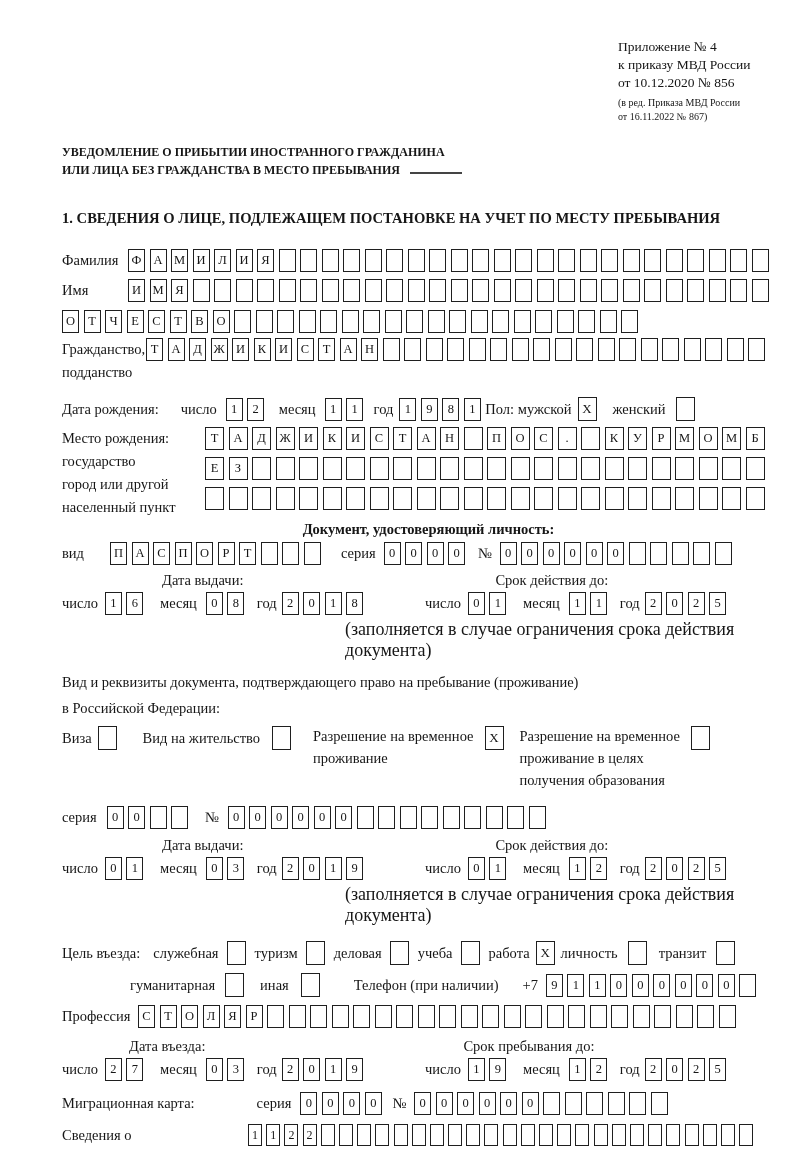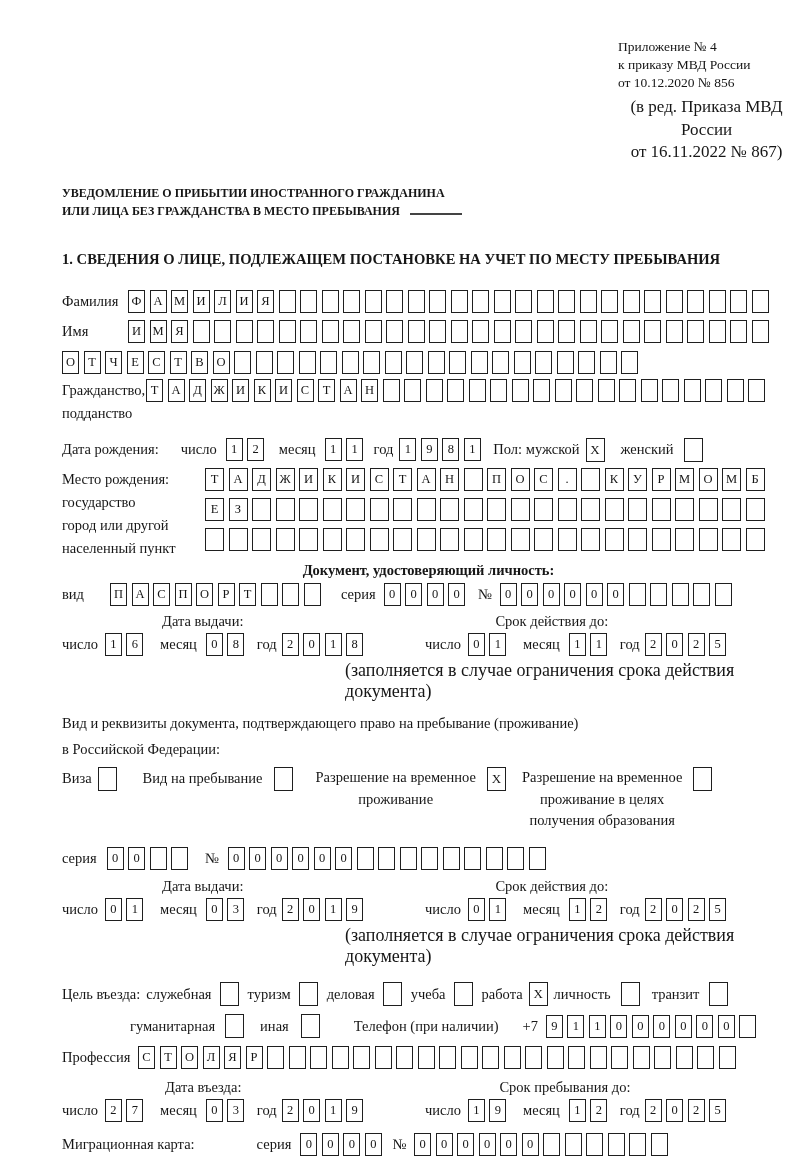--- a/index.html
+++ b/index.html
@@ -1,38 +1,38 @@
 <!DOCTYPE html>
 <html><head>
 <meta charset="utf-8">
 <style>
   html,body{margin:0;padding:0;background:#fff;}
   .page{width:800px;height:1163px;box-sizing:border-box;padding:38px 5px 0 62px;
         font-family:"Liberation Serif",serif;color:#161616;font-size:14.5px;overflow:hidden;}
   .appendix{margin-left:556px;font-size:13.5px;line-height:1.32;}
-  .appendix .sm{font-size:17px;text-align:center;}
+  .appendix .sm{font-size:10px;}
   .appendix .gap{margin-top:5px;}
   .forma{font-weight:700;text-align:right;margin:30px 30px 0 0;font-size:15px;letter-spacing:.3px;}
   .title{font-weight:700;font-size:12px;line-height:1.55;margin:20px 30px 0 0;}
   .tuline{display:inline-block;width:52px;border-bottom:2px solid #444;margin-left:10px;vertical-align:baseline;}
   .sec1{font-weight:700;font-size:14.6px;margin-top:30px;}
   .row{display:flex;align-items:center;}
   .rowtop{display:flex;align-items:flex-start;}
   .lbl{flex:none;}
   .boxes{display:flex;flex-wrap:nowrap;}
   .bx{flex:none;box-sizing:content-box;width:15px;height:21px;line-height:21px;border:1.6px solid #1f1f1f;
       margin-right:4.5px;text-align:center;font-size:12.5px;}
   .wide .bx{width:17px;}
   .smallbx .bx{width:12px;height:20px;line-height:20px;margin-right:4.2px;font-size:12px;}
   .cb{flex:none;display:inline-block;box-sizing:content-box;width:17px;height:22px;line-height:22px;
       border:1.6px solid #1f1f1f;text-align:center;font-size:13px;}
   .cnt{text-align:center;font-weight:700;margin-top:2px;}
   .note{font-size:18px;}
   .mlab{line-height:22.5px;}
-  .ctr{text-align:center;line-height:1.5;}
+  .ctr{line-height:1.5;}
 </style>
 </head>
 <body>
 
 <div class="page">
 
   <div class="appendix">
     <div>Приложение № 4</div>
     <div>к приказу МВД России</div>
     <div>от 10.12.2020 № 856</div>
@@ -202,21 +202,21 @@
         <span class="bx">1</span>
         <span class="bx">1</span>
       </span>
     <span style="margin-left:6px;margin-right:6px">год</span>
     <span class="boxes">
         <span class="bx">1</span>
         <span class="bx">9</span>
         <span class="bx">8</span>
         <span class="bx">1</span>
       </span>
-    <span style="margin-left:8px;margin-right:6px">Пол: мужской</span>
+    <span style="margin-left:0;margin-right:6px">Пол: мужской</span>
     <span class="cb">X</span>
     <span style="margin-left:16px;margin-right:10px">женский</span>
     <span class="cb"></span>
   </div>
 
   <div class="rowtop" style="margin-top:6px">
     <div class="lbl" style="width:143px;line-height:23px">
       <div>Место рождения:</div>
       <div>государство</div>
       <div>город или другой</div>
@@ -391,21 +391,21 @@
 
   <div style="margin-top:13px">Вид и реквизиты документа, подтверждающего право на пребывание (проживание)</div>
   <div style="margin-top:9px">в Российской Федерации:</div>
 
   <div class="rowtop" style="margin-top:9px">
     <div class="row">
       <span>Виза</span>
       <span class="cb" style="margin-left:6px"></span>
     </div>
     <div class="row" style="margin-left:26px">
-      <span>Вид на пребывание</span>
+      <span>Вид на жительство</span>
       <span class="cb" style="margin-left:12px"></span>
     </div>
     <div class="rowtop" style="margin-left:22px">
       <div class="ctr">
         <div>Разрешение на временное</div>
         <div>проживание</div>
       </div>
       <span class="cb" style="margin-left:11px">X</span>
     </div>
     <div class="rowtop" style="margin-left:16px">
@@ -486,21 +486,21 @@
           <span class="bx">2</span>
           <span class="bx">0</span>
           <span class="bx">2</span>
           <span class="bx">5</span>
         </span>
     </div>
   </div>
   <div class="note" style="margin:4px 0 0 283px">(заполняется в случае ограничения срока действия документа)</div>
 
   <div class="row" style="margin-top:15px">
-    <span style="margin-right:6px">Цель въезда:</span>
+    <span style="margin-right:13px">Цель въезда:</span>
     <span>служебная</span>
     <span class="cb" style="margin-left:8px"></span>
     <span style="margin-left:9px">туризм</span>
     <span class="cb" style="margin-left:8px"></span>
     <span style="margin-left:9px">деловая</span>
     <span class="cb" style="margin-left:8px"></span>
     <span style="margin-left:9px">учеба</span>
     <span class="cb" style="margin-left:8px"></span>
     <span style="margin-left:9px">работа</span>
     <span class="cb" style="margin-left:6px">X</span>
@@ -559,21 +559,21 @@
         <span class="bx"></span>
         <span class="bx"></span>
         <span class="bx"></span>
         <span class="bx"></span>
         <span class="bx"></span>
         <span class="bx"></span>
       </span>
   </div>
 
   <div style="display:flex;margin-top:10px">
-    <span style="margin-left:103px">Дата въезда:</span>
+    <span style="margin-left:67px">Дата въезда:</span>
     <span style="margin-left:258px">Срок пребывания до:</span>
   </div>
   <div class="row" style="margin-top:3px">
     <div class="row" style="width:363px">
       <span style="margin-right:7px">число</span>
       <span class="boxes">
           <span class="bx">2</span>
           <span class="bx">7</span>
         </span>
       <span style="margin-left:12px;margin-right:9px">месяц</span>

